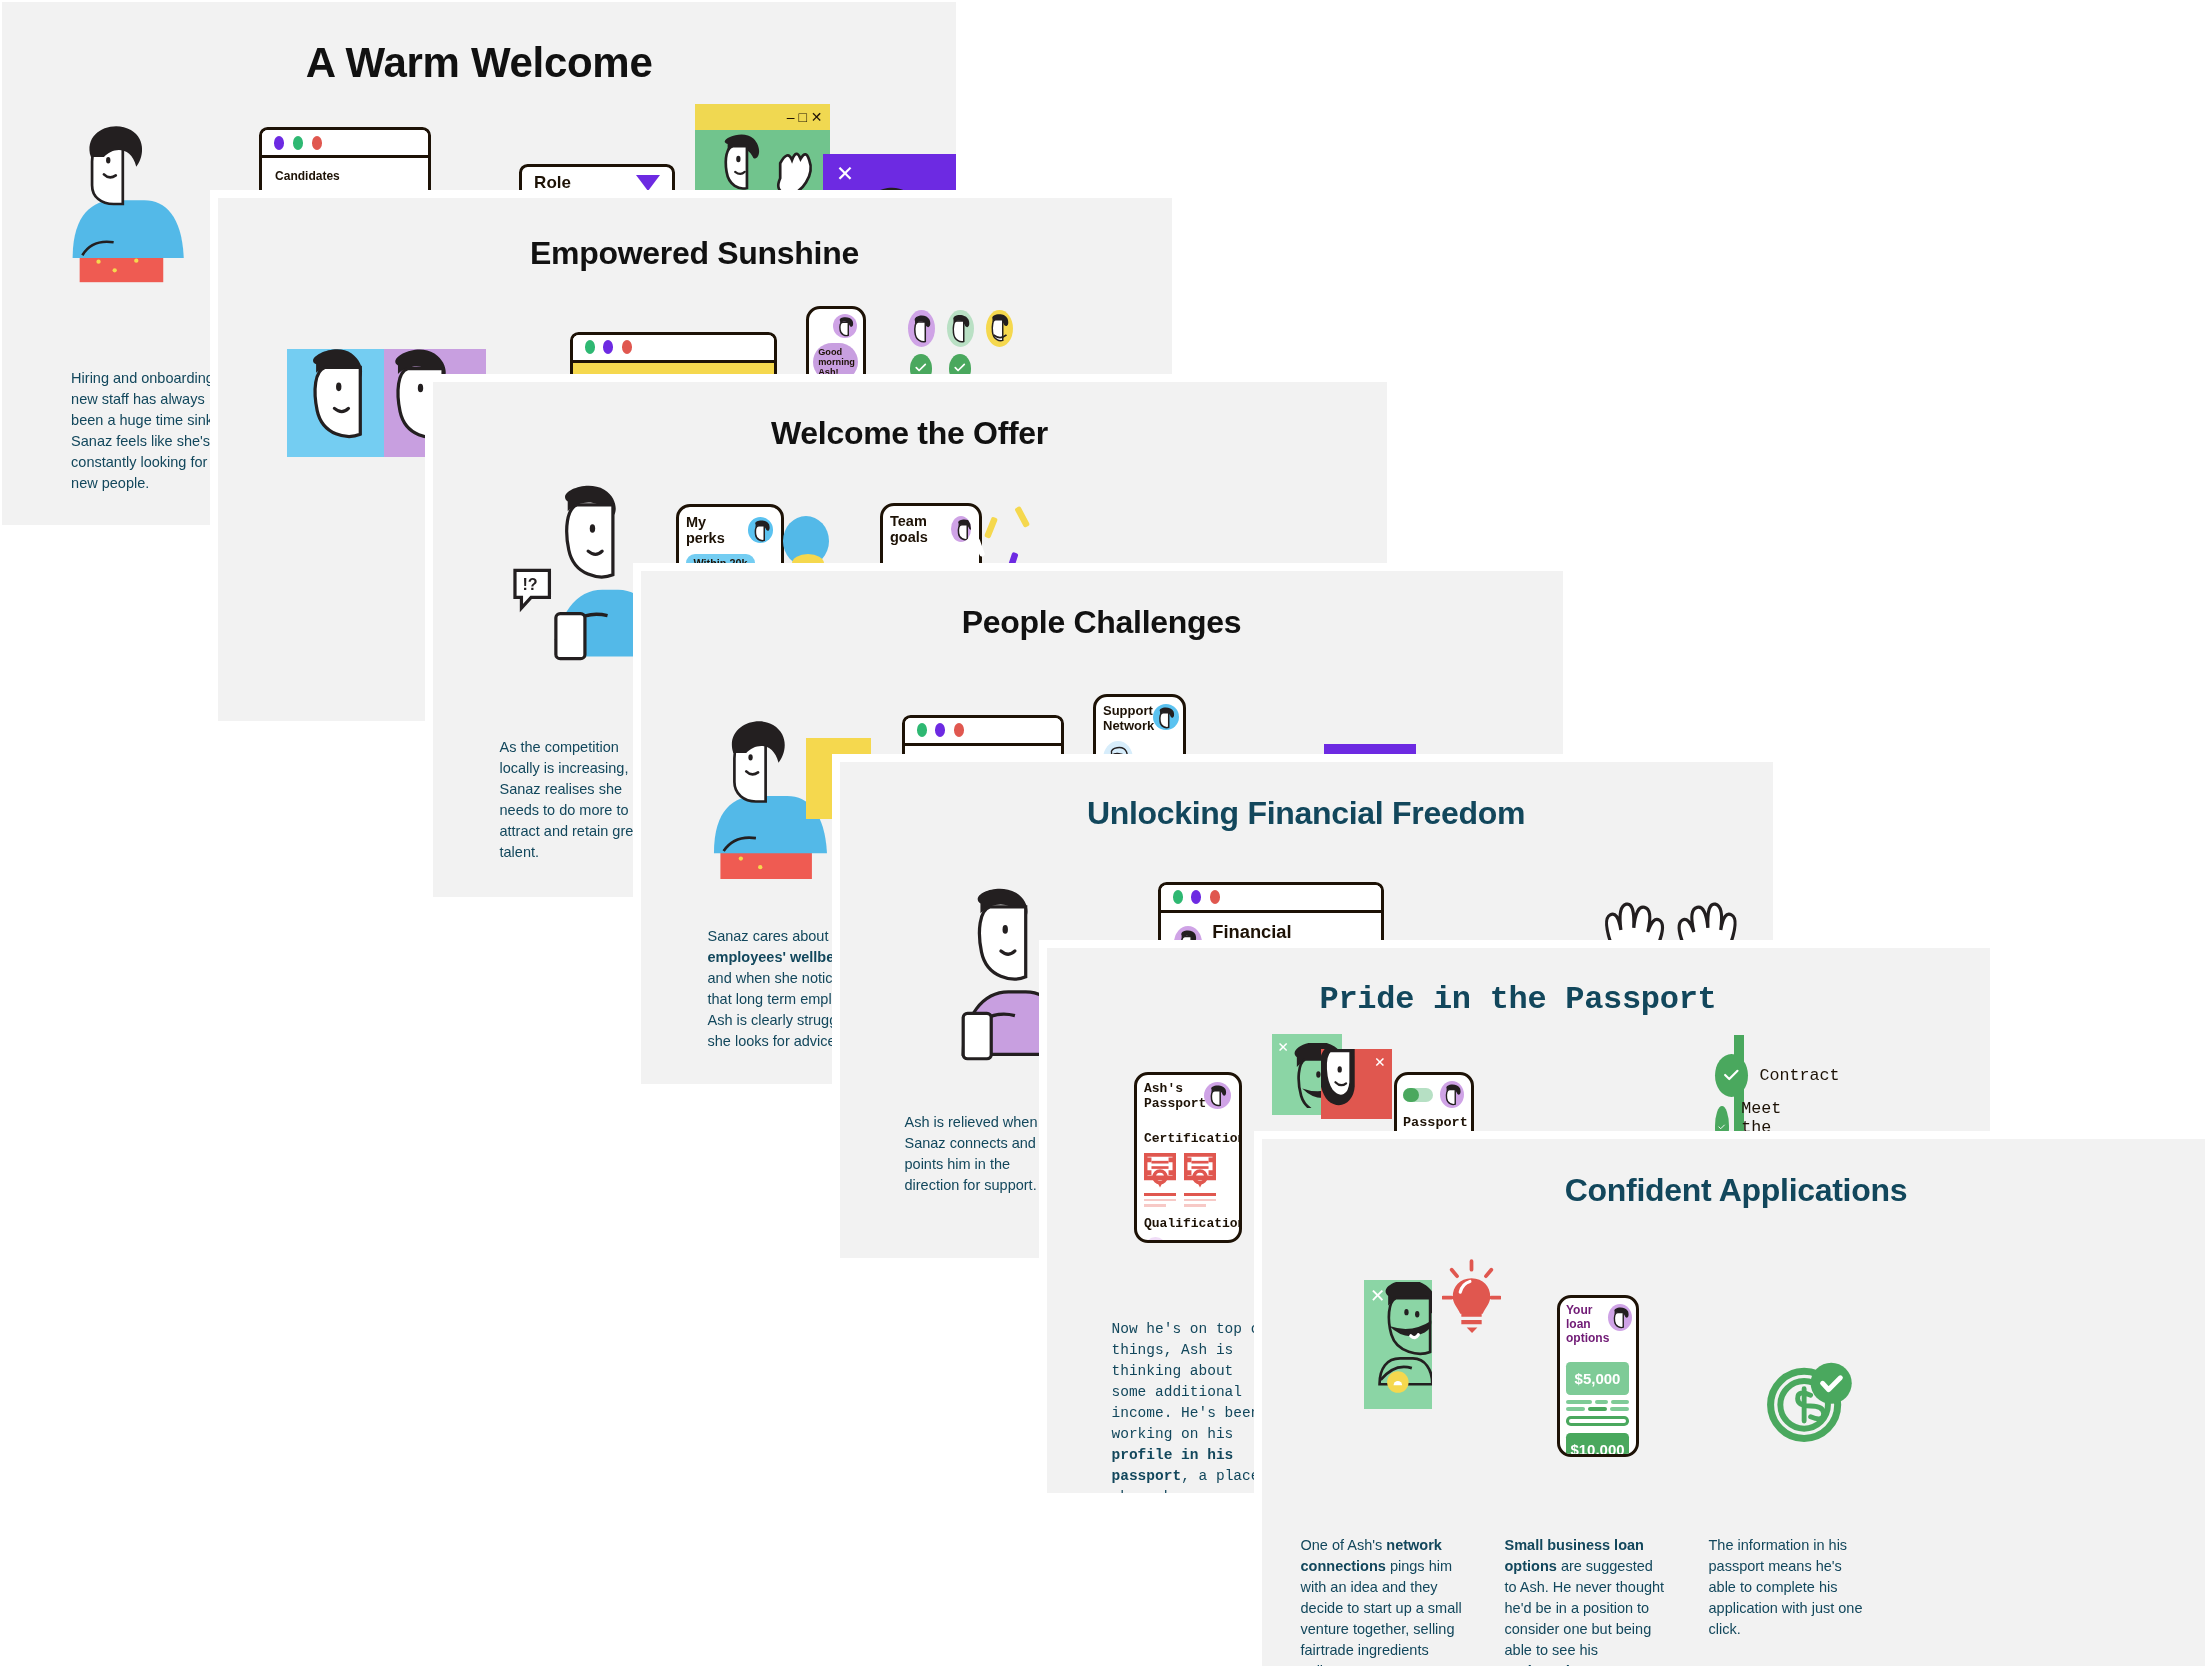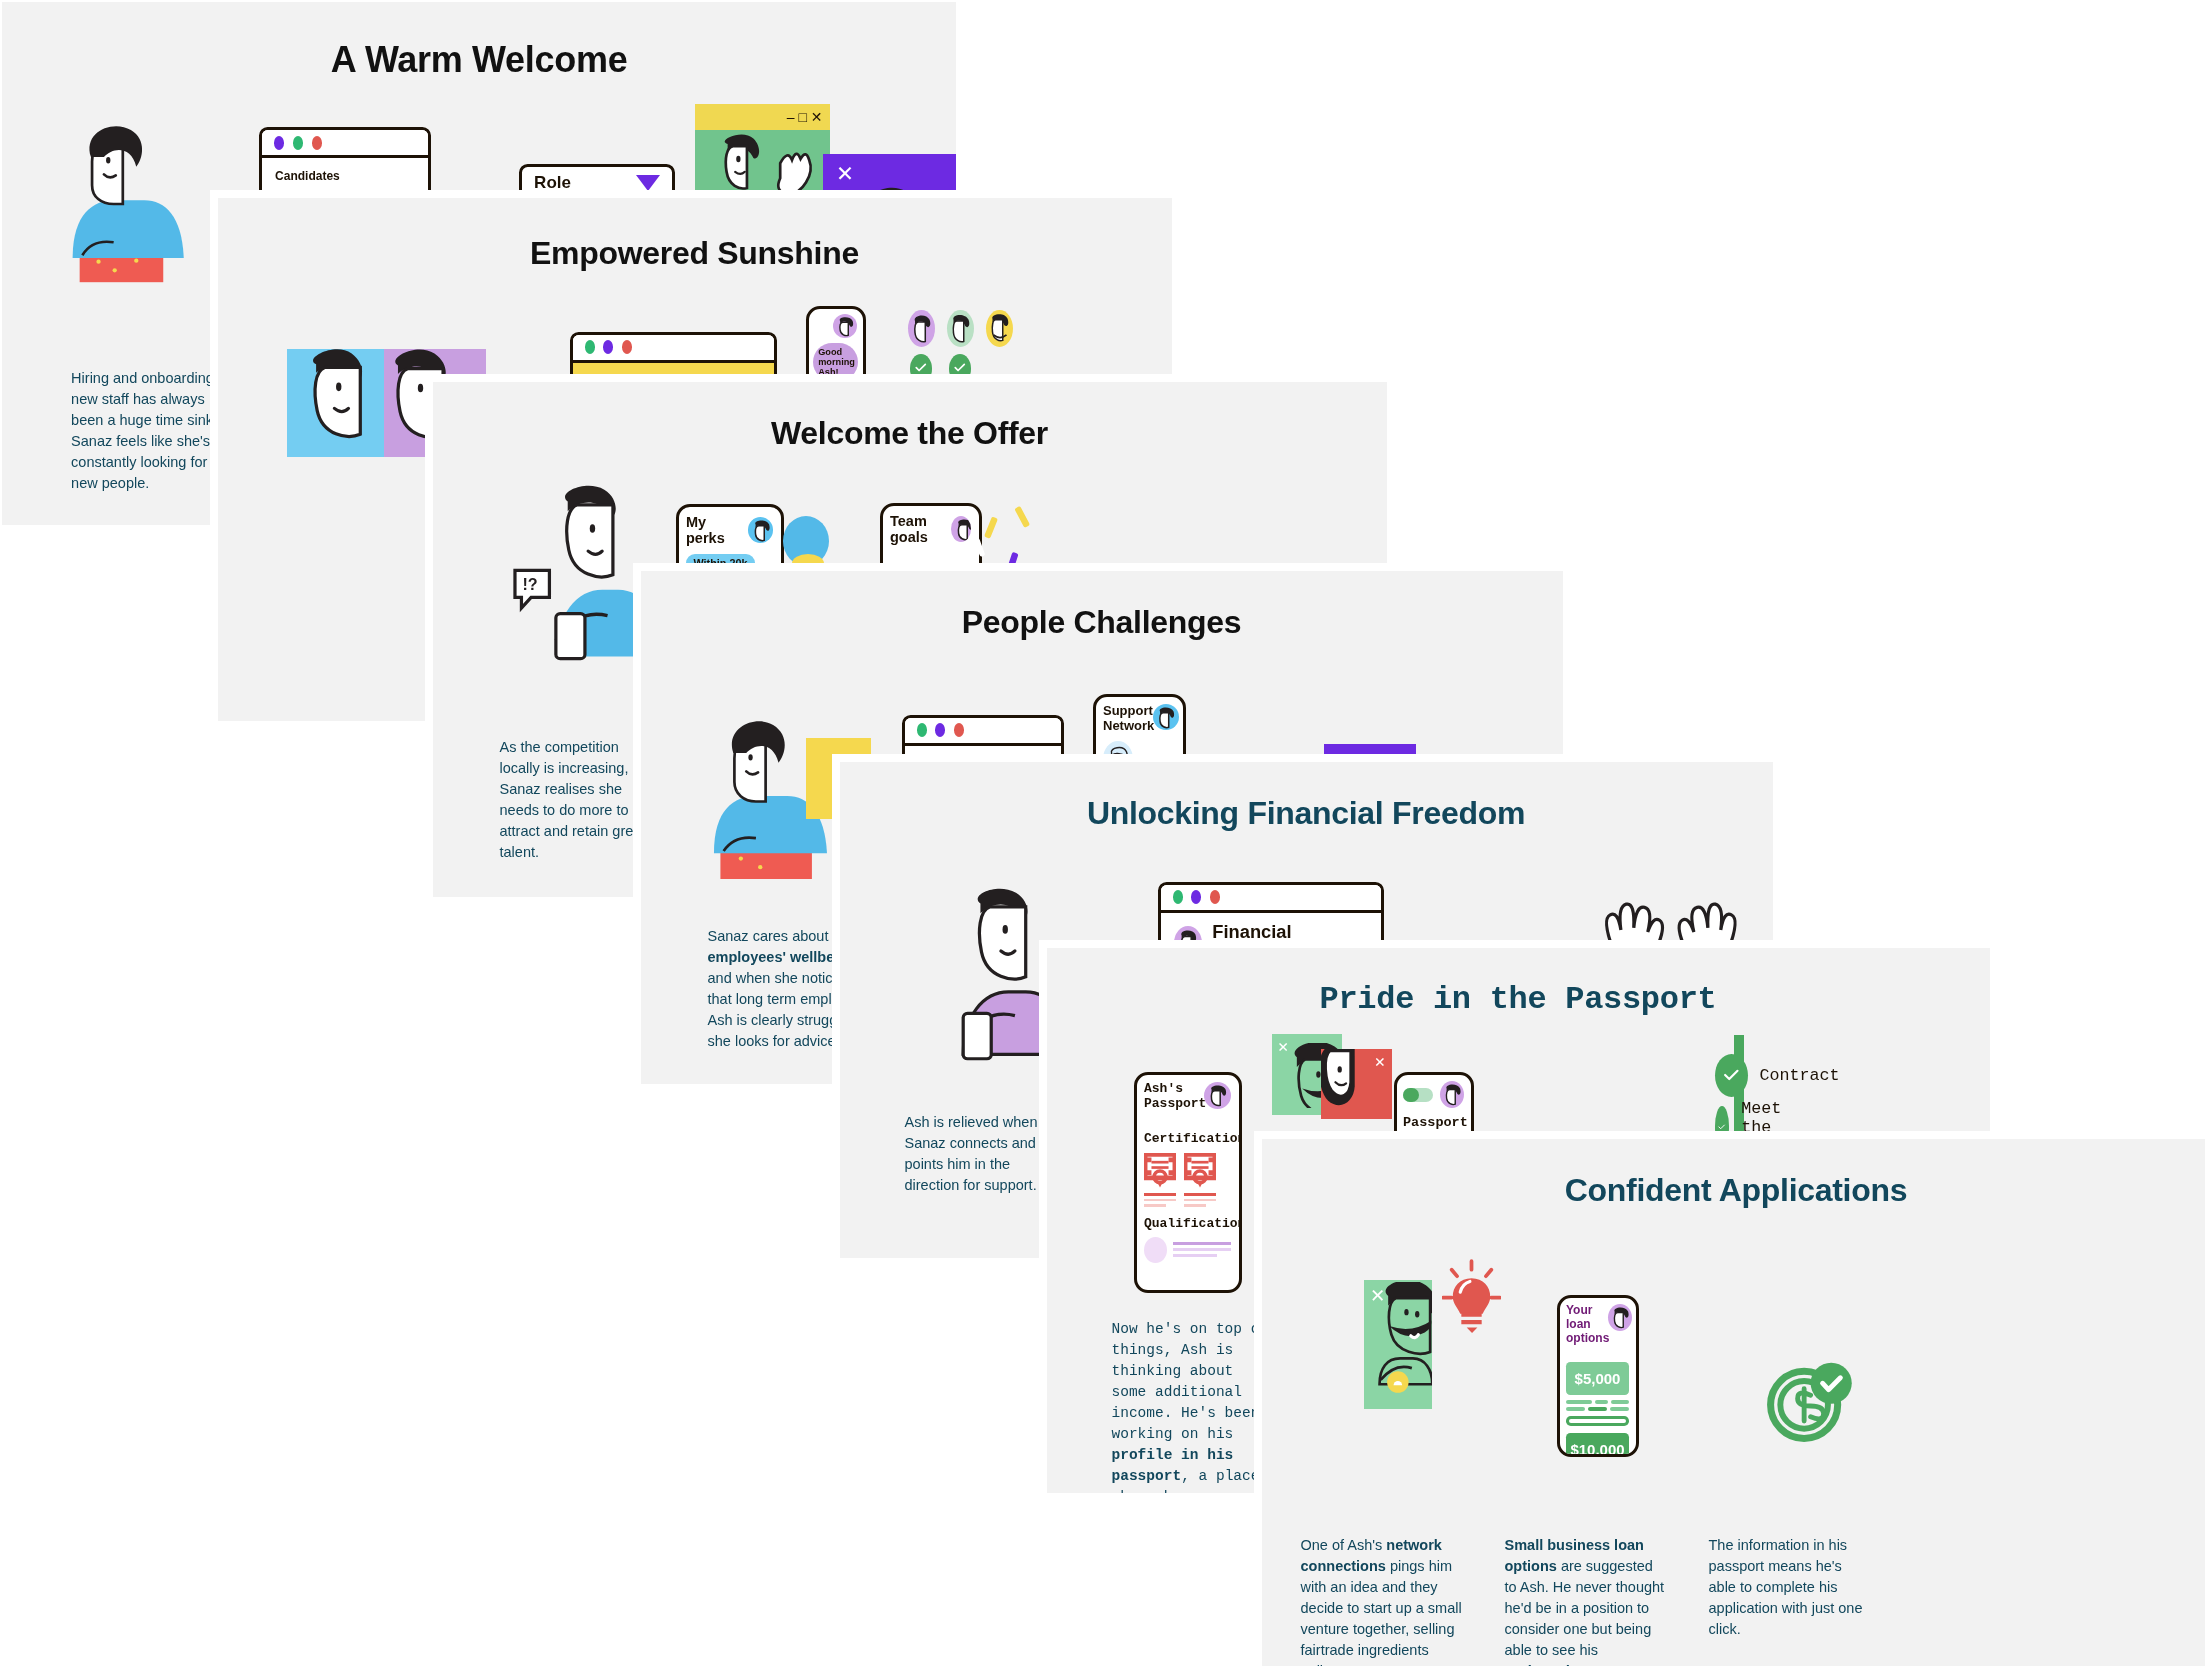--- a/index.html
+++ b/index.html
@@ -90,21 +90,21 @@
   }
 </style>
 </head>
 <body>
 
 <div class="stage">
 
   <div class="card" style="left:-5.4px;top:-5.4px;width:969px;height:538px;">
     <div class="card-inner" style="left:7.5px;top:7.5px;right:7.5px;bottom:7.5px;">
 
-      <div class="card-title t-dark" style="top:37px;font-size:36px;">A Warm Welcome</div>
+      <div class="card-title t-dark" style="top:37px;font-size:42px;">A Warm Welcome</div>
 
       <svg style="position:absolute;left:48px;top:113px;" width="151" height="178" viewBox="0 0 280 330">
         <rect x="55" y="255" width="155" height="55" fill="#ef5b52"></rect>
         <circle cx="90" cy="272" r="4" fill="#f5d84e"></circle>
           <circle cx="120" cy="288" r="4" fill="#f5d84e"></circle>
         <circle cx="160" cy="270" r="4" fill="#f5d84e"></circle>
         <path d="M42 265 C42 185 78 158 120 158 L175 158 C215 158 245 190 248 265 Z" fill="#53b9e8"></path>
         <path d="M118 40 C95 40 78 58 78 86 L78 130 C78 152 95 165 118 165 L135 165 L135 40 Z" fill="#fff" stroke="#231f20" stroke-width="5"></path>
         <path d="M76 78 C60 30 118 8 150 28 C180 46 172 82 160 96 C150 56 116 60 100 78 Z" fill="#231f20"></path>
         <ellipse cx="108" cy="84" rx="4" ry="6" fill="#231f20"></ellipse>
@@ -461,21 +461,21 @@
 
       <div class="body-col" style="left:65px;top:350px;width:156px;">Ash is relieved when Sanaz connects and points him in the direction for support.</div>
     </div>
   </div>
 
   <div class="card" style="left:1039px;top:940px;width:958px;height:560px;">
     <div class="card-inner" style="left:7.5px;top:7.5px;right:7.5px;bottom:7.5px;font-family:Liberation Mono, monospace;">
 
       <div class="card-title t-teal" style="top:33px;font-size:32px;">Pride in the Passport</div>
 
-      <div class="phone" style="left:87px;top:124px;width:108px;height:221px;">
+      <div class="phone" style="left:87px;top:124px;width:108px;height:171px;">
         <div style="display:flex;align-items:flex-start;justify-content:space-between;padding:7.5px;">
           <span style="font-size:13px;font-weight:bold;color:#1d1206;line-height:1.15;max-width:54px;">Ash's Passport</span>
           <span class="avatar av-purple" style="position:relative;width:27px;height:27px;flex:none;">
             <svg width="27" height="27" viewBox="0 0 50 50">
                 <path d="M14 14 C9 6 35 2 40 14 C43 24 38 28 35 24 C31 13 21 13 14 19Z" fill="#231f20"></path>
                 <path d="M20 16 C14 16 13 24 14 32 C15 42 25 45 30 43 L30 16Z" fill="#fff" stroke="#231f20" stroke-width="2.8"></path>
               </svg>
           </span>
         </div>
         <div style="padding:12px 7.5px 0 7.5px;">

